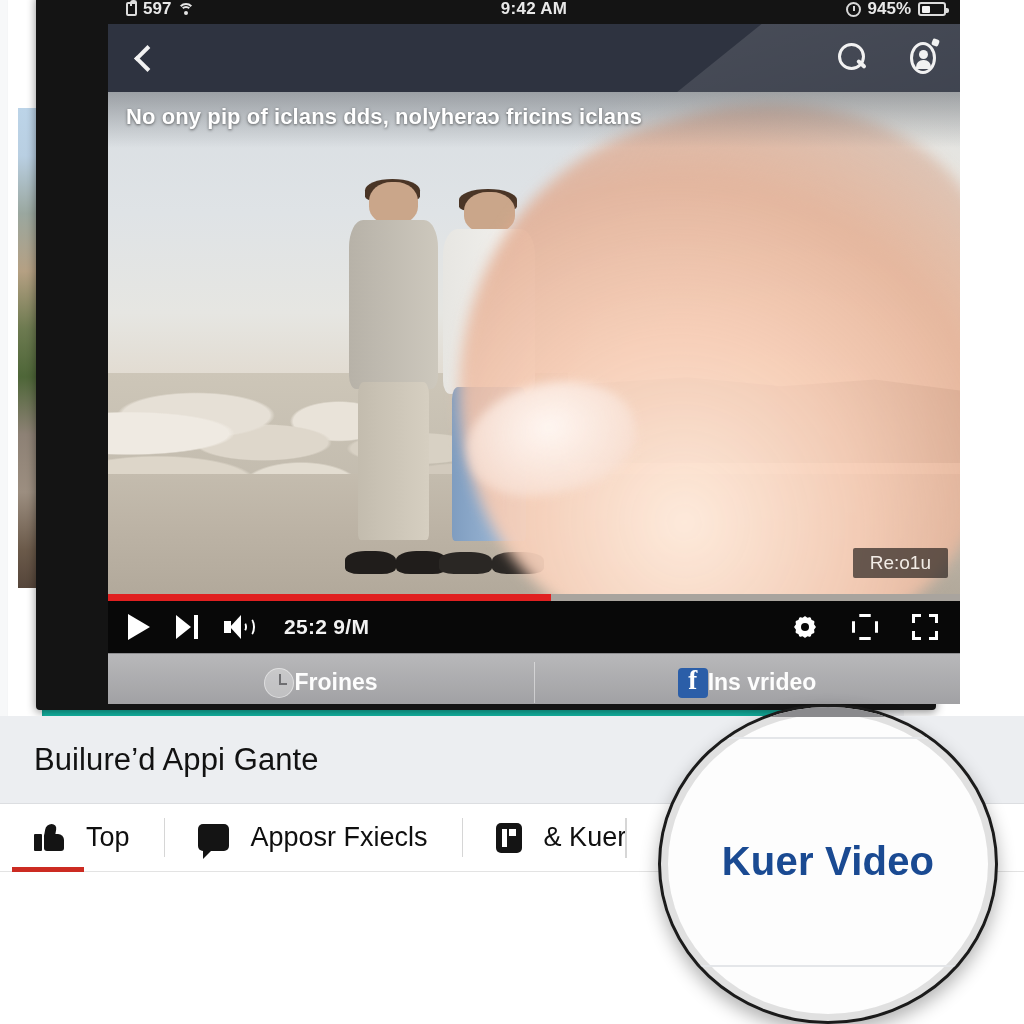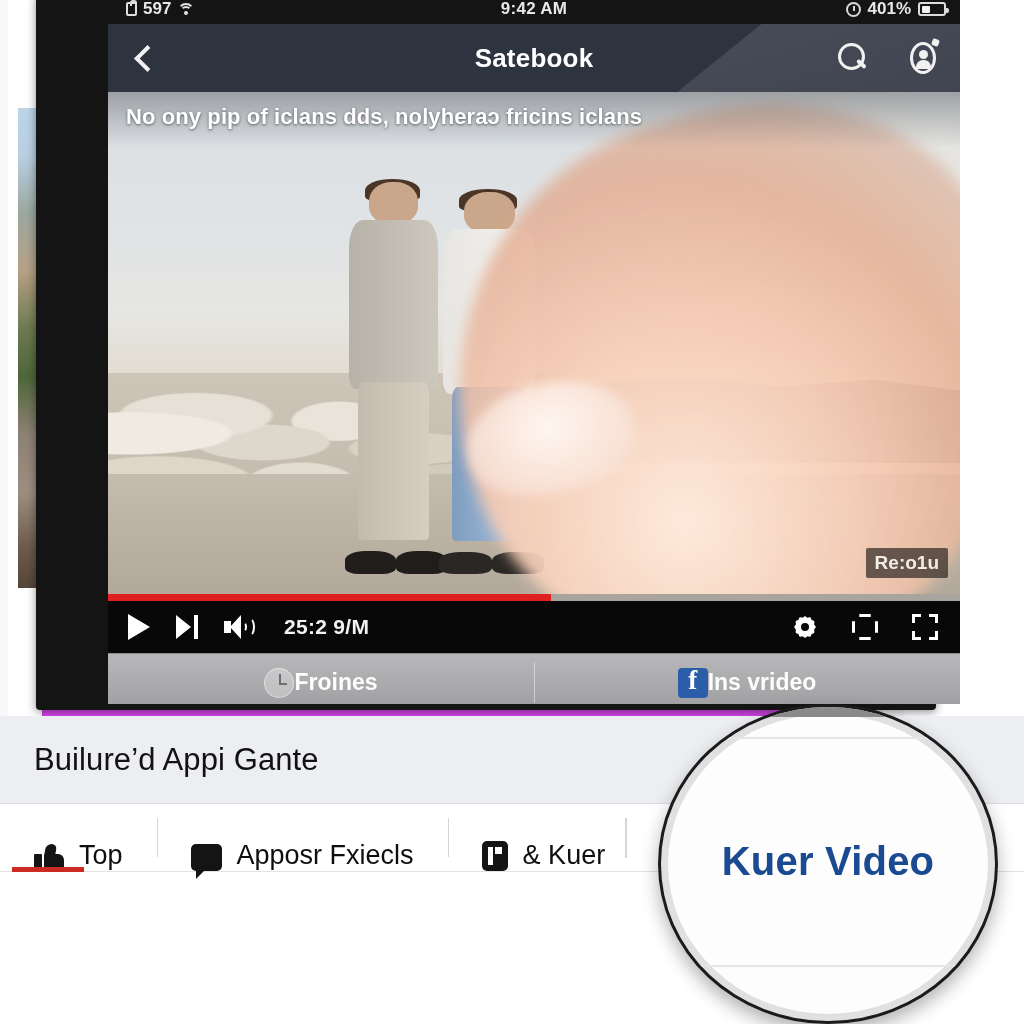--- a/index.html
+++ b/index.html
@@ -6,21 +6,21 @@
   * { box-sizing: border-box; margin: 0; padding: 0; }
   html, body {
     width: 1024px; height: 1024px;
     font-family: "Liberation Sans", sans-serif;
     background: #ffffff;
     overflow: hidden;
   }
   #root {
     position: relative;
     width: 904px; height: 1024px;
-    background: #d946ef;
+    background: #14b8a6;
   }
 
   
   .bg-sheet {
     position: absolute;
     background: #eceef1;
   }
   #bg-left-outer { left: 0; top: 0; width: 40px; height: 722px; background: #f7f8f9; }
   #bg-left-card {
     left: 8px; top: 0; width: 34px; height: 718px;
@@ -313,24 +313,24 @@
     padding: 12px 18px 18px;
     color: #ffffff;
     font-size: 22px; font-weight: bold;
     letter-spacing: .1px;
     text-shadow: 0 1px 3px rgba(0,0,0,.55);
     background: linear-gradient(to bottom, rgba(70,74,80,.42), rgba(70,74,80,0));
   }
   
   #resolution-badge {
     position: absolute; right: 12px; bottom: 16px;
-    padding: 4px 9px;
+    padding: 4px 17px;
     background: rgba(48,42,38,.72);
     color: #f2ece6;
-    font-size: 19px; font-weight: bold;
+    font-size: 19px; font-weight: normal;
     border-radius: 2px;
   }
 
   
   #progress-track {
     position: relative; height: 7px; background: #a9a49e;
   }
   #progress-fill {
     position: absolute; left: 0; top: 0; height: 100%;
     background: #e02020;
@@ -495,21 +495,21 @@
     color: #121212; font-size: 31px; letter-spacing: .1px;
   }
   #tab-bar {
     position: relative;
     height: 68px; background: #ffffff;
     display: flex; align-items: center;
     border-bottom: 1px solid #e3e3e3;
   }
   .tab {
     height: 100%;
-    display: flex; align-items: flex-end; gap: 15px;
+    display: flex; align-items: center; gap: 22px;
     padding: 0 34px;
     color: #0f0f0f; font-size: 27px;
     cursor: pointer;
     position: relative;
   }
   .tab + .tab::before {
     content: ""; position: absolute; left: 0; top: 14px;
     width: 1.5px; height: calc(100% - 28px); background: #d6d6d6;
   }
   .tab-underline {
@@ -614,30 +614,29 @@
           <span>597</span>
           <span class="sb-wifi">
               <i></i>
               <i></i>
               <i></i>
             </span>
         </div>
         <div id="status-center">9:42 AM</div>
         <div id="status-right">
           <span class="sb-alarm"></span>
-          <span>401%</span>
+          <span>945%</span>
           <span class="sb-battery">
               <em></em>
             </span>
         </div>
       </div>
 
       <div id="nav-bar">
         <div id="nav-back"></div>
-        <div id="nav-title">Satebook</div>
         <div id="nav-actions">
           <div class="nav-search"></div>
           <div class="nav-account">
             <span class="ring"></span>
               <span class="head"></span>
               <span class="body"></span>
               <span class="tick"></span>
           </div>
         </div>
         <div id="diag-band"></div>

